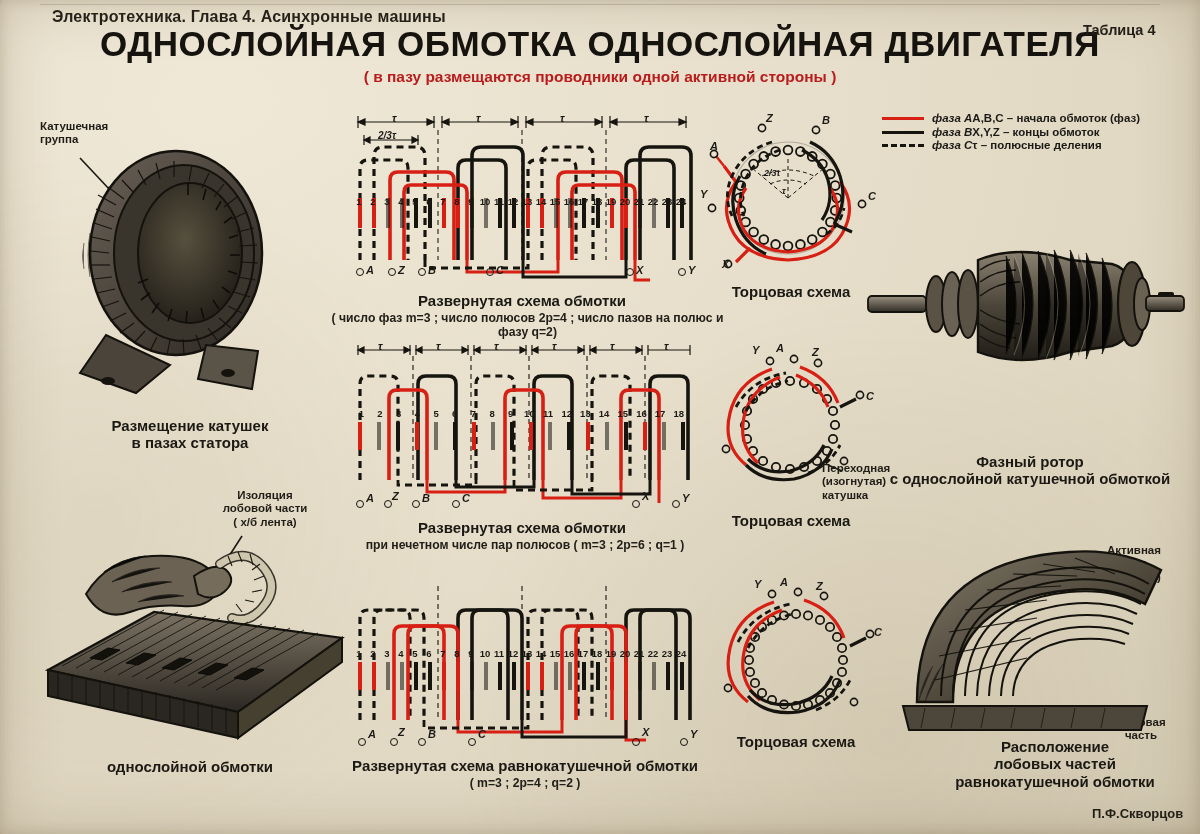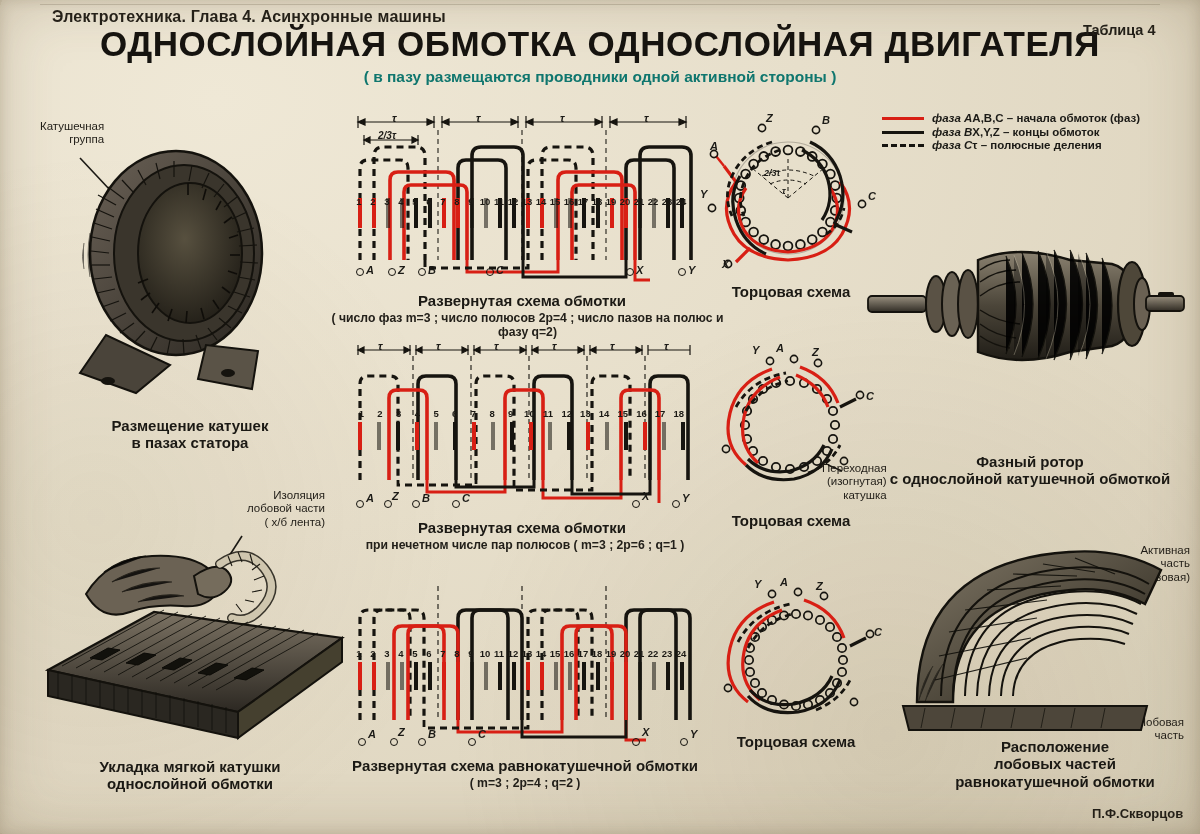--- a/index.html
+++ b/index.html
@@ -38,33 +38,33 @@
   
   .chapline{
     font-size:16px;font-weight:700;letter-spacing:.2px;
     color:#221f18;
   }
   .maintitle{
     font-size:35px;font-weight:700;letter-spacing:.5px;
     color:#161410;white-space:nowrap;
   }
   .subtitle{
-    font-size:15.5px;font-weight:700;color:#0f766e;white-space:nowrap;
+    font-size:15.5px;font-weight:700;color:#b91c1c;white-space:nowrap;
   }
   .tablenum{
     font-size:14.5px;font-weight:700;color:#221f18;
   }
   .caption{
     font-size:15px;font-weight:700;line-height:1.16;color:#1b1914;
   }
   .subcap{
     font-size:12.2px;font-weight:700;line-height:1.18;color:#23201a;
   }
   .annot{
-    font-size:11.5px;font-weight:400;line-height:1.16;color:#201d17;text-align:right;
+    font-size:11.5px;font-weight:700;line-height:1.16;color:#201d17;
   }
   .sig{font-size:13px;font-weight:700;color:#201d17;}
   .ital{font-style:italic;}
 
   
   .legend{font-size:11.5px;font-weight:700;line-height:1.0;}
   .legend table{border-collapse:collapse;}
   .legend td{padding:1px 0;vertical-align:middle;font-size:11.5px;}
   .lgline{display:inline-block;width:42px;height:0;vertical-align:middle;margin-right:8px;}
   .lgred{border-top:3px solid #d81f14;}
@@ -309,21 +309,20 @@
     <g fill="#12110c" stroke="#0c0b07" stroke-width="1">
       <path d="M48,138 l18,-10 l12,2 l-18,10 z"></path>
       <path d="M84,143 l18,-10 l12,2 l-18,10 z"></path>
       <path d="M120,148 l18,-10 l12,2 l-18,10 z"></path>
       <path d="M156,153 l18,-10 l12,2 l-18,10 z"></path>
       <path d="M192,158 l18,-10 l12,2 l-18,10 z"></path>
     </g>
   </svg>
 
   <div class="abs ctr caption" style="left:40px;top:758px;width:300px;">
-    <div>Укладка мягкой катушки</div>
     <div>однослойной обмотки</div>
   </div>
 
   <svg class="abs noclick" style="left:860px;top:200px;" width="330" height="200">
     <defs>
       <linearGradient id="rot" x1="0" y1="0" x2="0" y2="1">
         <stop offset="0" stop-color="#8a8170"></stop>
           <stop offset=".5" stop-color="#4b4539"></stop>
         <stop offset="1" stop-color="#201d17"></stop>
       </linearGradient>

